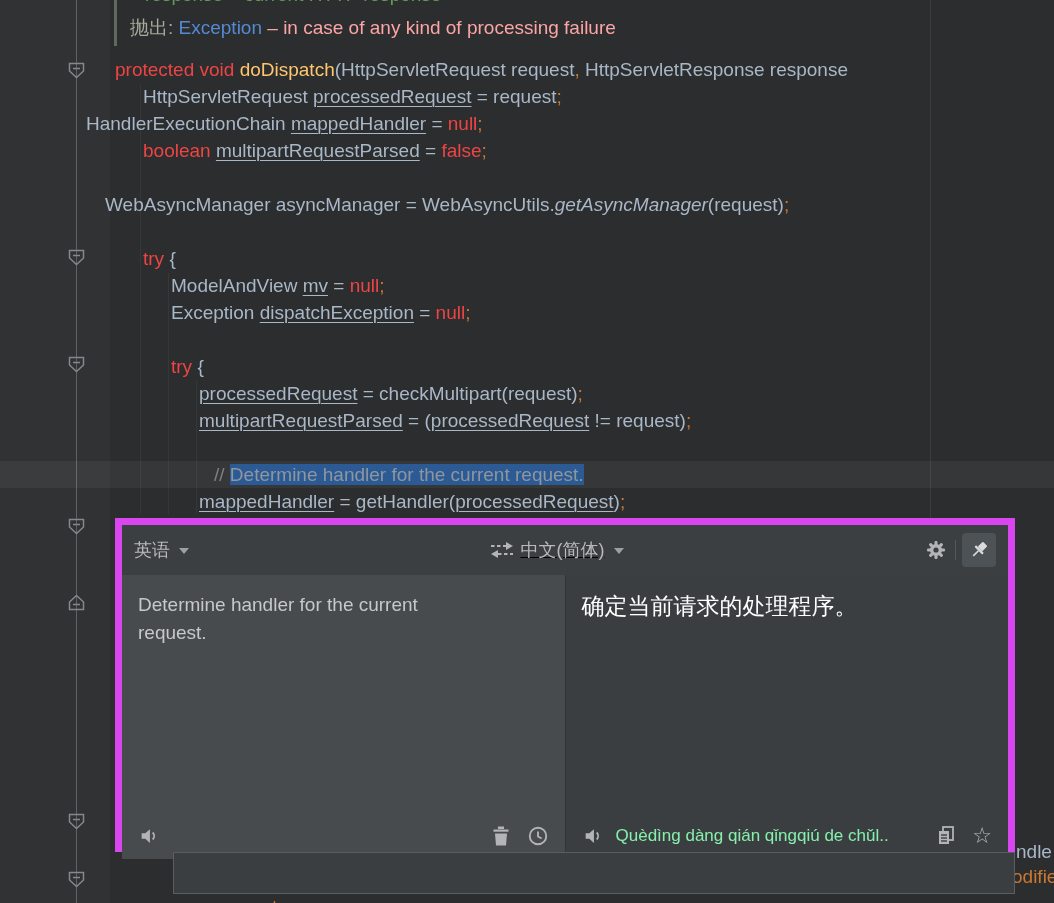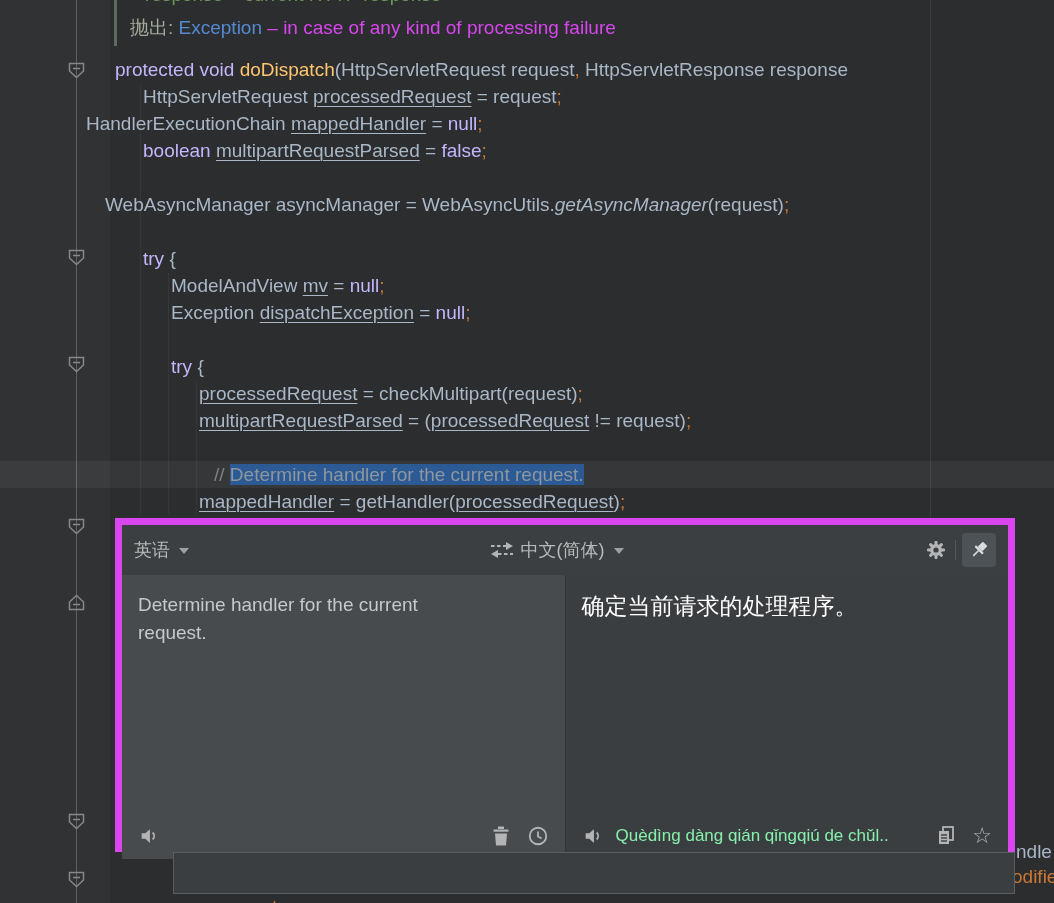--- a/index.html
+++ b/index.html
@@ -13,48 +13,48 @@
   .gutter{position:absolute;left:0;top:0;width:110px;height:903px;background:#303234;}
   .fold-line{position:absolute;left:76px;top:0;width:1px;height:903px;background:rgba(140,145,148,.5);}
   .fold-marker{position:absolute;left:66px;width:21px;height:21px;}
   .fold-marker svg{display:block;}
   
   .doc-bar{position:absolute;left:114px;top:0;width:3px;height:46px;background:#5e6a5e;}
   .doc-partial{position:absolute;left:145px;top:-16px;height:24px;font-size:19px;color:#6a9955;white-space:pre;}
   .doc-throws{position:absolute;left:130px;top:14px;height:27px;line-height:27px;font-size:19px;white-space:pre;}
   .doc-label{color:#a4ad9b;text-align:right;}
   .doc-link{color:#548ad1;}
-  .doc-desc{color:#d946ef;}
+  .doc-desc{color:#fca5a5;}
   
   .cur-line-band{position:absolute;left:0;top:461px;width:1054px;height:27px;background:rgba(255,255,255,.05);}
   .margin-guide{position:absolute;left:930px;top:0;width:1px;height:518px;background:rgba(255,255,255,.07);}
   .indent-guide{position:absolute;width:1px;background:rgba(255,255,255,.05);}
   #code-lines{position:absolute;left:0;top:56px;width:1054px;}
   .code-line{height:27px;line-height:27px;font-size:19px;white-space:pre;overflow:hidden;}
-  .tok-kw{color:#c4b5fd;}
+  .tok-kw{color:#ef4444;}
   .tok-sep{color:#cc7832;}
   .tok-txt{color:#a9b7c6;}
   .tok-mth{color:#ffc66d;}
   .tok-u{color:#a9b7c6;text-decoration:underline;text-decoration-thickness:1px;text-underline-offset:3px;}
   .tok-it{color:#a9b7c6;font-style:italic;}
   .tok-cmt{color:#808080;}
   .tok-cmtsel{color:#8e969e;background:#2c5a95;}
   
   .edge-frag{position:absolute;font-size:19px;white-space:pre;}
   
   .popup{position:absolute;left:115px;top:518px;width:900px;height:334px;
          border:7px solid #d946ef;box-sizing:border-box;background:#3c3f41;}
   .popup-header{position:absolute;left:0;top:0;width:100%;height:50px;display:flex;align-items:center;
                 padding:0 12px;box-sizing:border-box;background:#3c3f41;}
   .lang-chip{display:flex;align-items:center;cursor:default;}
   .lang-label{font-size:18px;color:#b8babc;}
   .caret-down{width:0;height:0;border-left:5px solid transparent;border-right:5px solid transparent;
               border-top:6px solid #9da0a2;margin-left:9px;margin-top:2px;}
   .hdr-spacer{flex:1;}
-  .hdr-group{display:flex;align-items:center;gap:6px;}
+  .hdr-group{display:flex;align-items:center;gap:6px;text-decoration:underline;}
   .hdr-icon{display:flex;align-items:center;justify-content:center;width:26px;height:26px;}
   .hdr-divider{width:1px;height:20px;background:#55585a;margin:0 6px;}
   .pin-btn{width:34px;height:34px;border-radius:4px;background:#4d5256;display:flex;align-items:center;justify-content:center;}
   
   .popup-body{position:absolute;left:0;top:50px;width:100%;height:284px;display:flex;}
   .panel{height:100%;box-sizing:border-box;position:relative;}
   .panel-src{width:450px;background:#474b4e;border-right:1px solid #323537;}
   .panel-dst{width:449px;background:#3b3e40;}
   .src-text{position:absolute;left:16px;top:16px;width:345px;font-size:19px;line-height:28px;color:#c6c8ca;}
   .dst-text{position:absolute;left:16px;top:18px;width:400px;font-size:23px;line-height:26px;color:#ffffff;}

